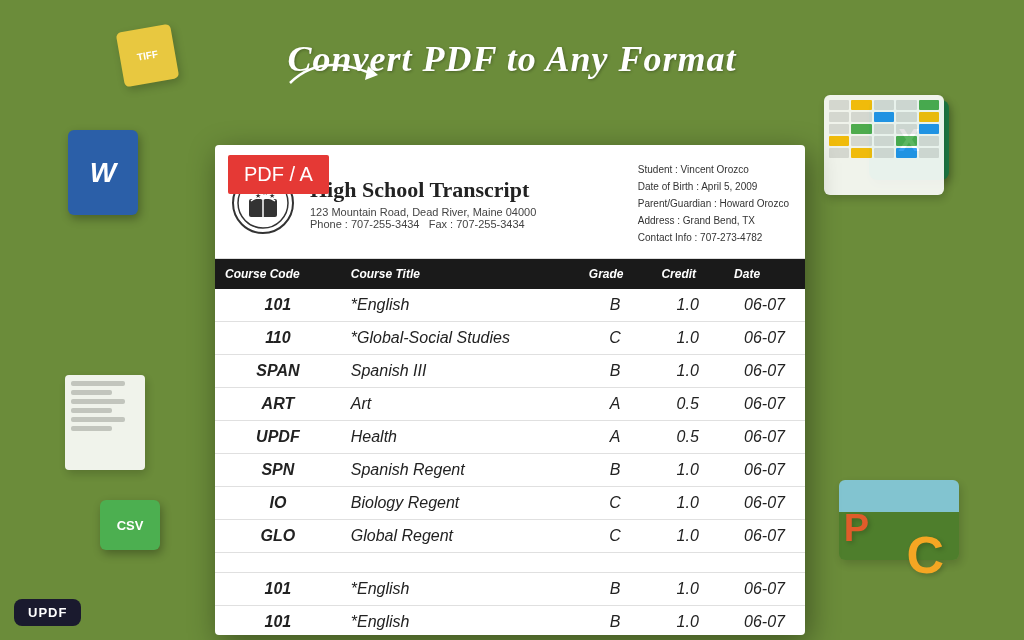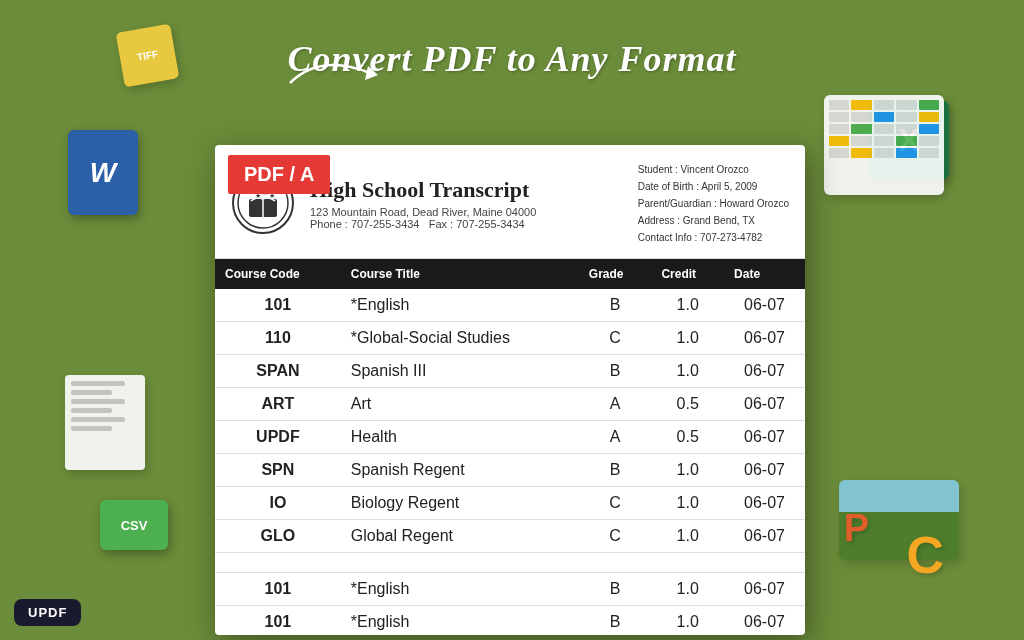--- a/index.html
+++ b/index.html
@@ -78,21 +78,21 @@
       color: white;
       font-size: 32px;
       font-weight: bold;
       box-shadow: 2px 4px 10px rgba(0,0,0,0.3);
     }
 
     .deco-csv {
       position: absolute;
       bottom: 90px;
       left: 100px;
-      width: 68px;
+      width: 60px;
       height: 50px;
       background: #4caf50;
       border-radius: 6px;
       display: flex;
       align-items: center;
       justify-content: center;
       color: white;
       font-size: 13px;
       font-weight: bold;
       box-shadow: 2px 4px 10px rgba(0,0,0,0.3);
@@ -155,21 +155,21 @@
 
     
     .pdf-badge {
       position: absolute;
       top: 155px;
       left: 228px;
       background: #e53935;
       color: white;
       padding: 8px 16px;
       font-size: 20px;
-      font-weight: bold;
+      font-weight: normal;
       z-index: 10;
       border-radius: 2px;
     }
 
     
     .doc-header {
       display: flex;
       align-items: center;
       padding: 16px 16px 12px 16px;
       border-bottom: 1px solid #ddd;
@@ -199,20 +199,21 @@
       color: #333;
       line-height: 1.7;
       flex-shrink: 0;
     }
 
     
     .transcript-table {
       width: 100%;
       border-collapse: collapse;
       font-size: 12px;
+      font-style: italic;
     }
     .transcript-table thead tr {
       background: #1a1a1a;
       color: white;
     }
     .transcript-table thead th {
       padding: 8px 10px;
       text-align: left;
       font-weight: bold;
       font-size: 12px;

